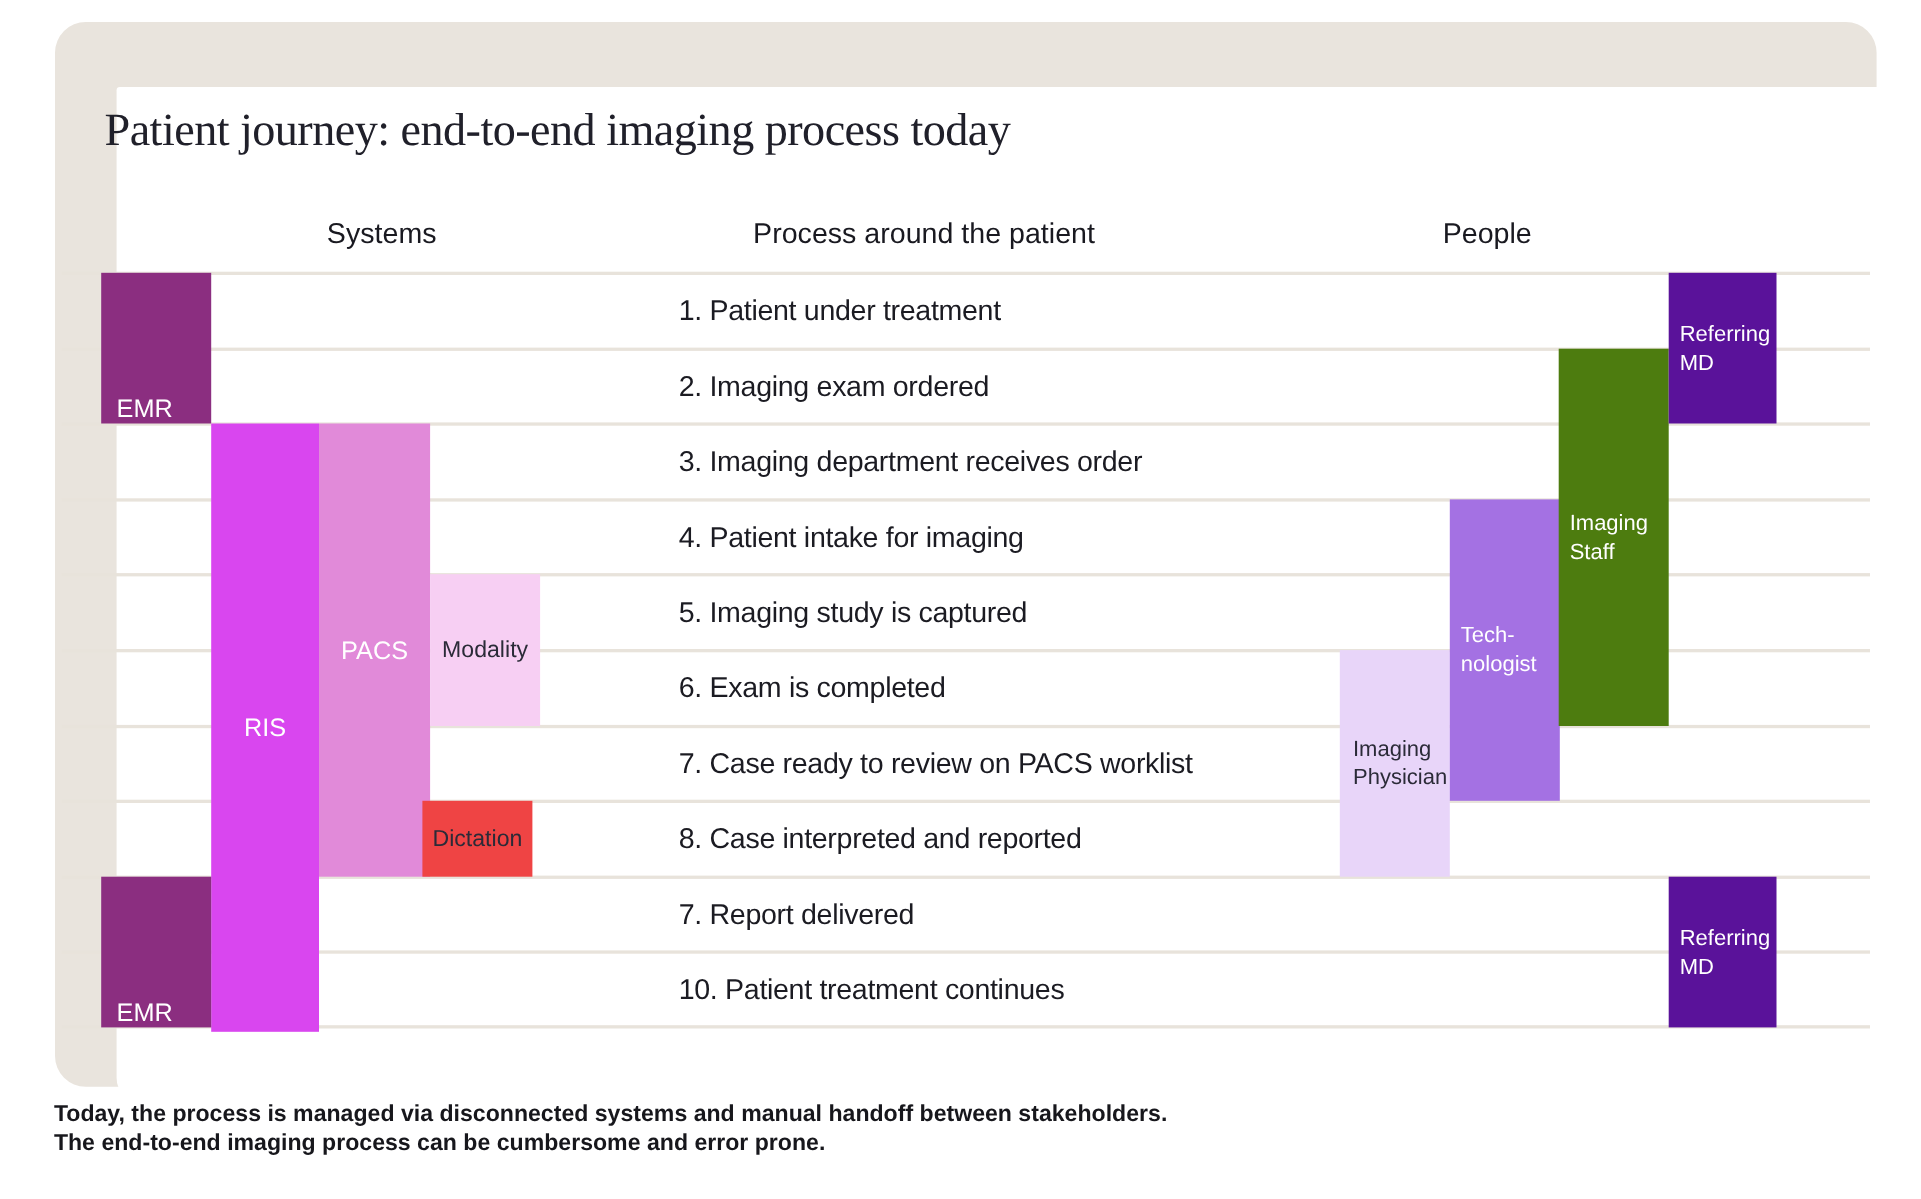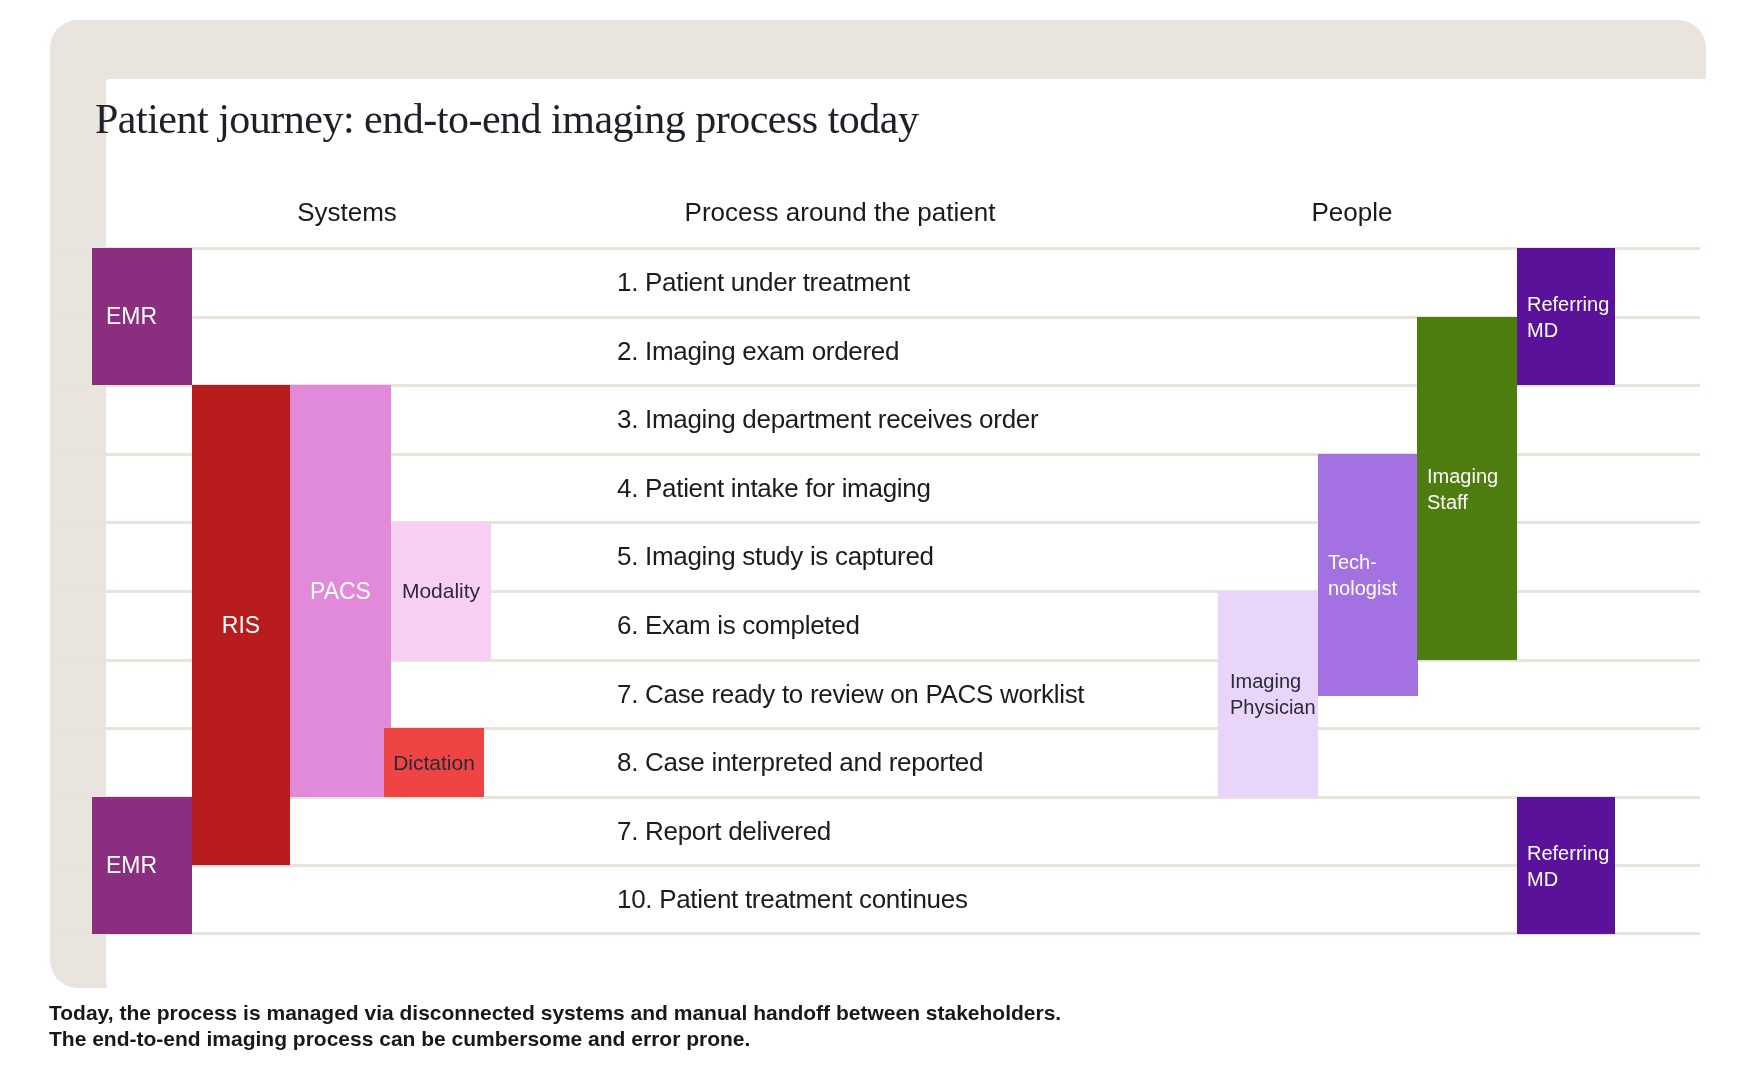--- a/index.html
+++ b/index.html
@@ -15,21 +15,21 @@
   .hdr-systems{left:347px;}
   .hdr-process{left:840px;}
   .hdr-people{left:1352px;}
   .row-line{position:absolute;left:56px;width:1644px;height:3px;z-index:1;}
   .proc-row{position:absolute;left:56px;width:1644px;display:flex;align-items:center;
             padding-left:561px;box-sizing:border-box;font-size:26px;letter-spacing:-0.3px;
             color:#1b1b22;z-index:1;white-space:nowrap;}
   .blk{position:absolute;z-index:2;display:flex;box-sizing:border-box;}
   .blk-label{font-size:23px;color:#ffffff;}
   .blk-center{align-items:center;justify-content:center;}
-  .blk-left{align-items:center;justify-content:flex-start;padding-left:14px;}
+  .blk-left{align-items:flex-end;justify-content:flex-start;padding-left:14px;}
   .blk-sm{font-size:21px;color:#2b2b38;text-align:center;}
   .people-blk{flex-direction:column;justify-content:center;padding-left:10px;
               font-size:20px;line-height:26px;color:#ffffff;}
   .people-dark{color:#2b2b38;padding-left:12px;}
   .footer{position:absolute;left:49px;top:1000px;font-size:21px;font-weight:700;
           color:#17171c;line-height:26px;white-space:nowrap;}
 </style>
 </head>
 <body>
 
@@ -64,41 +64,41 @@
   <div class="proc-row" style="top:522px;height:69px">5. Imaging study is captured</div>
   <div class="proc-row" style="top:591px;height:69px">6. Exam is completed</div>
   <div class="proc-row" style="top:660px;height:68px">7. Case ready to review on PACS worklist</div>
   <div class="proc-row" style="top:728px;height:69px">8. Case interpreted and reported</div>
   <div class="proc-row" style="top:797px;height:68px">7. Report delivered</div>
   <div class="proc-row" style="top:865px;height:69px">10. Patient treatment continues</div>
 
   <div class="blk blk-left" style="left: 92px; top: 248px; width: 100px; height: 137px; background-color: rgb(139, 46, 128);">
     <span class="blk-label">EMR</span>
   </div>
-  <div class="blk blk-center" style="left: 192px; top: 385px; width: 98px; height: 480px; background-color: #b91c1c;">
+  <div class="blk blk-center" style="left: 192px; top: 385px; width: 98px; height: 553px; background-color: #d946ef;">
     <span class="blk-label">RIS</span>
   </div>
   <div class="blk blk-center" style="left: 290px; top: 385px; width: 101px; height: 412px; background-color: rgb(225, 138, 217);">
     <span class="blk-label">PACS</span>
   </div>
   <div class="blk blk-center" style="left: 391px; top: 522px; width: 100px; height: 138px; background-color: rgb(247, 207, 243);">
     <span class="blk-label blk-sm">Modality</span>
   </div>
   <div class="blk blk-center" style="left: 384px; top: 728px; width: 100px; height: 69px; background-color: #ef4444;">
     <span class="blk-label blk-sm">Dictation</span>
   </div>
   <div class="blk blk-left" style="left: 92px; top: 797px; width: 100px; height: 137px; background-color: rgb(139, 46, 128);">
     <span class="blk-label">EMR</span>
   </div>
 
   <div class="blk people-blk people-dark" style="left: 1218px; top: 591px; width: 100px; height: 206px; background-color: rgb(232, 213, 249);">
     <span>Imaging</span>
     <span>Physician</span>
   </div>
-  <div class="blk people-blk" style="left: 1318px; top: 454px; width: 100px; height: 242px; background-color: rgb(164, 113, 227);">
+  <div class="blk people-blk" style="left: 1318px; top: 454px; width: 100px; height: 274px; background-color: rgb(164, 113, 227);">
     <span>Tech-</span>
     <span>nologist</span>
   </div>
   <div class="blk people-blk" style="left: 1417px; top: 317px; width: 100px; height: 343px; background-color: #4d7c0f;">
     <span>Imaging</span>
     <span>Staff</span>
   </div>
   <div class="blk people-blk" style="left: 1517px; top: 248px; width: 98px; height: 137px; background-color: rgb(90, 18, 154);">
     <span>Referring</span>
     <span>MD</span>

